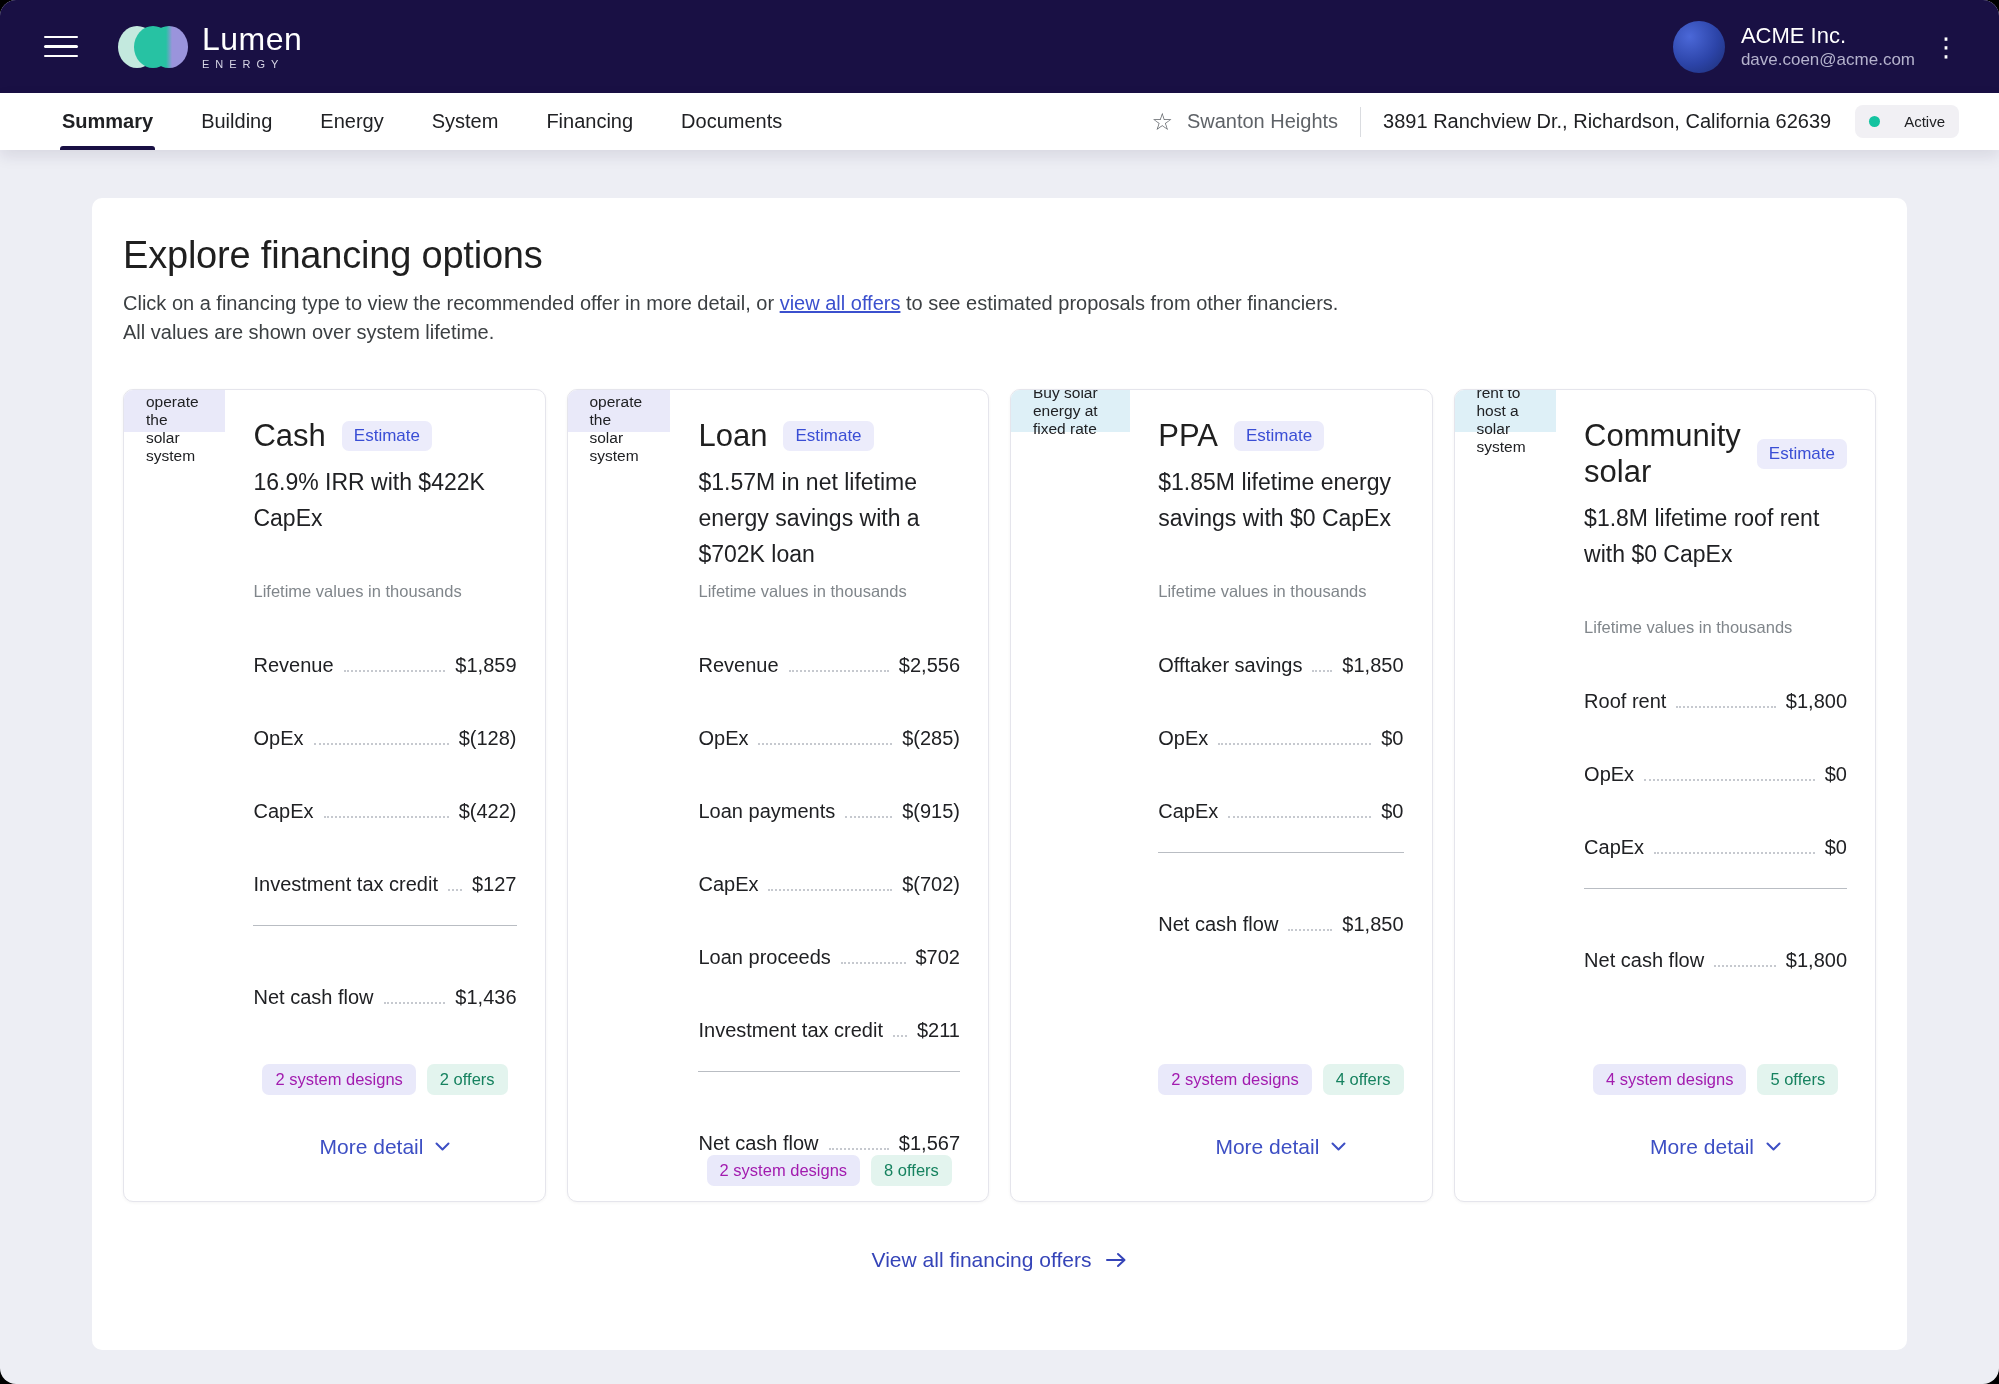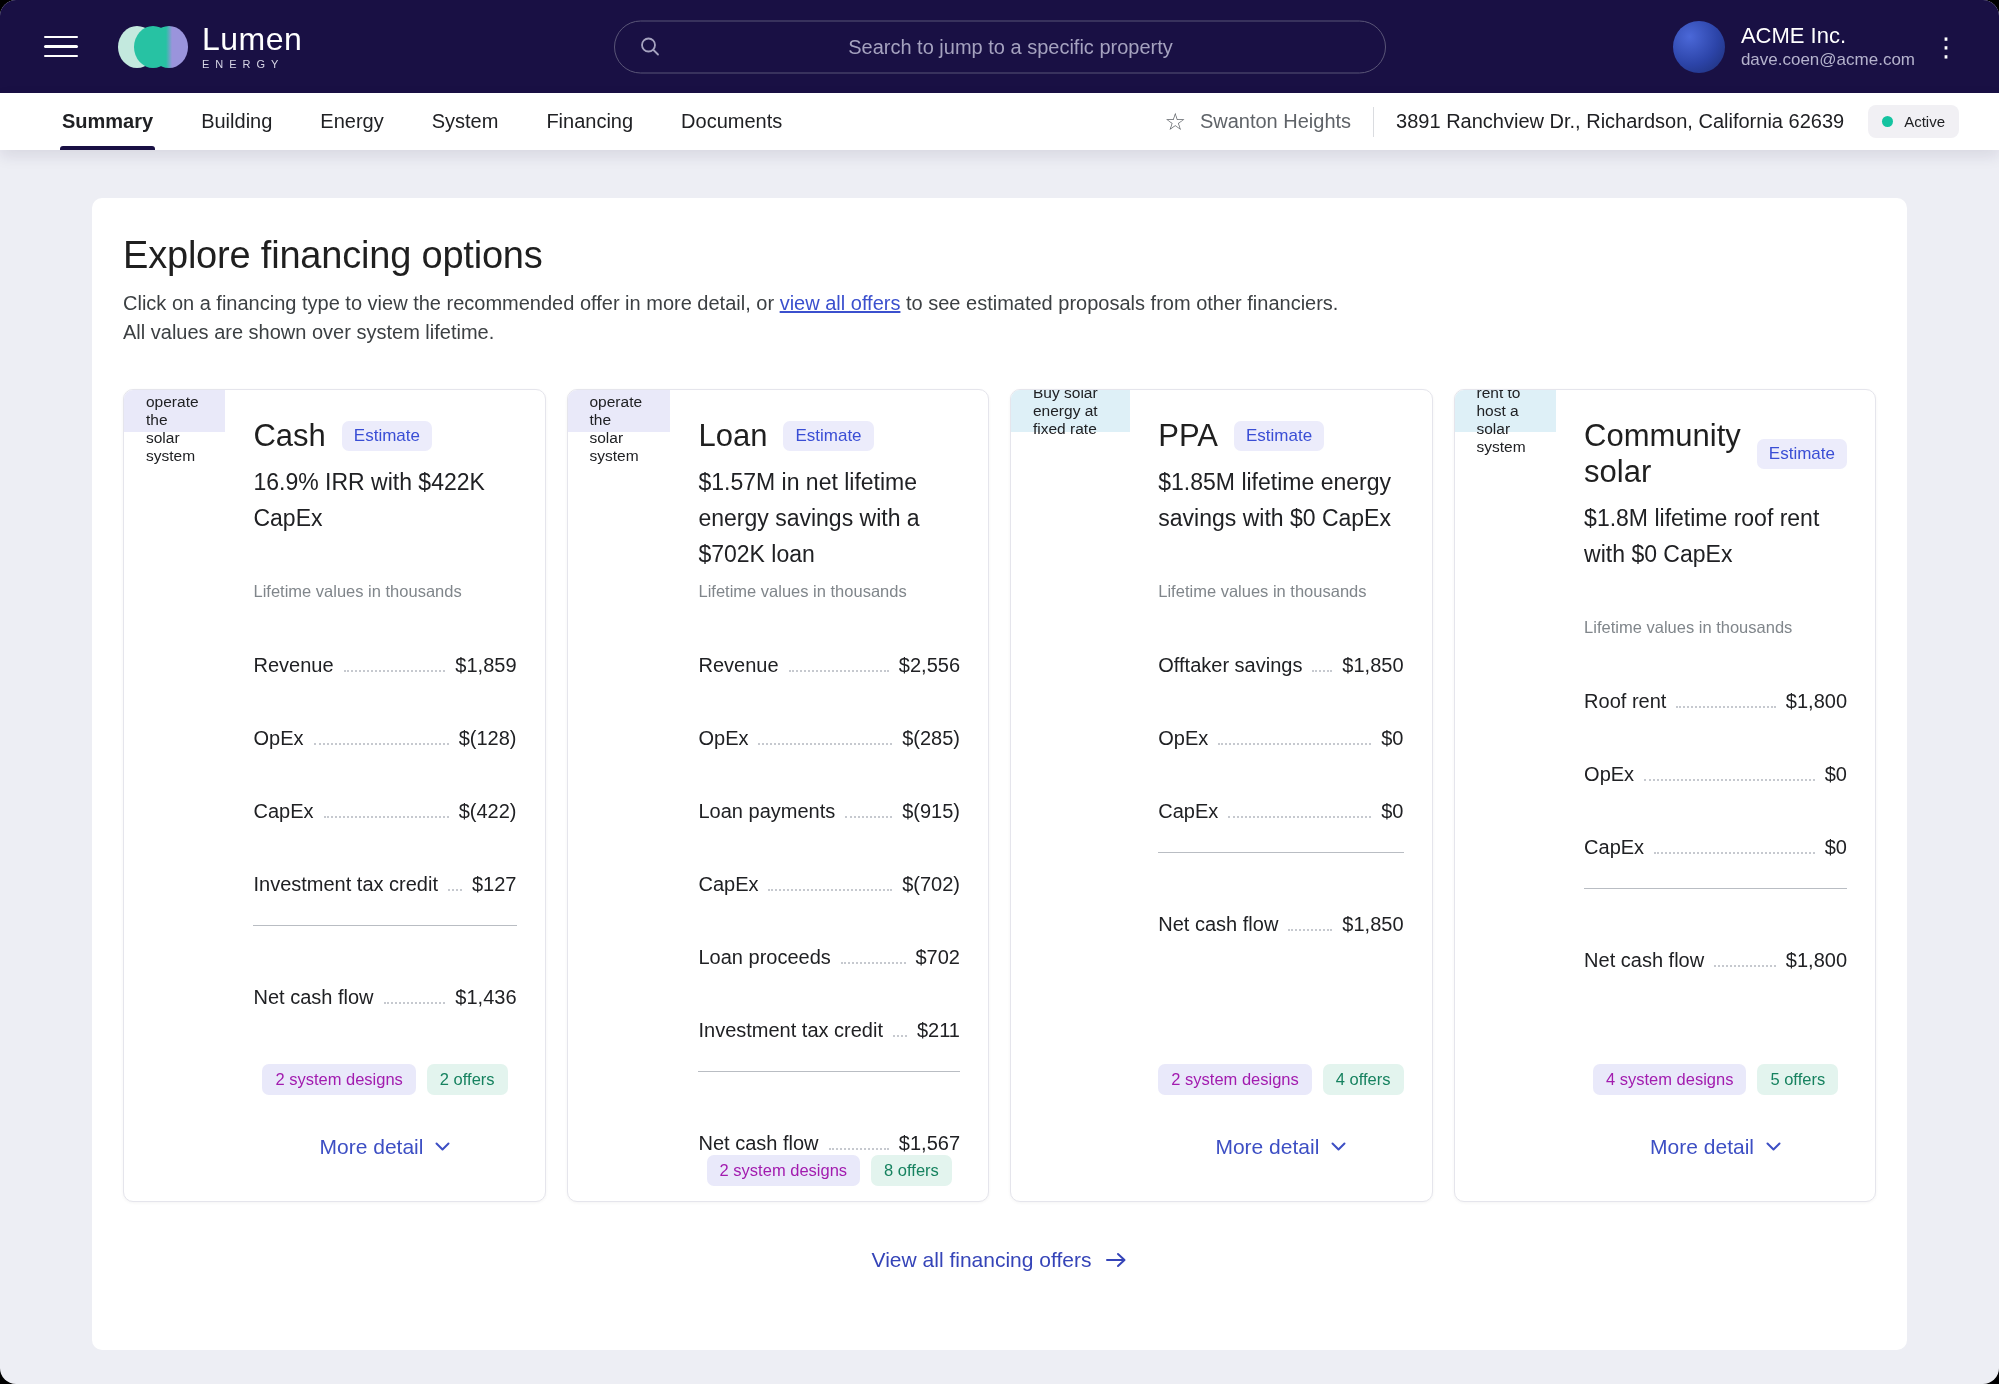--- a/index.html
+++ b/index.html
@@ -51,21 +51,21 @@
   .tab{ display:flex; align-items:center; font-size:20px; color:#202124; cursor:pointer;
         border:none; background:none; font-family:inherit; position:relative; padding:0 2px; }
   .tab.active{ font-weight:700; }
   .tab.active::after{ content:""; position:absolute; left:0; right:0; bottom:0;
                       height:4px; background:#191044; border-radius:3px 3px 0 0; }
   .prop{ margin-left:auto; display:flex; align-items:center; gap:14px; }
   .star{ background:none; border:none; font-size:24px; color:#5f6368; cursor:pointer; line-height:24px; }
   .prop-name{ color:#5f6368; font-size:20px; }
   .vdiv{ width:1px; height:30px; background:#dadce0; margin:0 8px; }
   .prop-addr{ color:#202124; font-size:20px; }
-  .status-badge{ display:flex; align-items:center; gap:11px; background:#f1f0f4;
+  .status-badge{ display:flex; align-items:center; gap:24px; background:#f1f0f4;
                  border-radius:8px; padding:8px 14px; margin-left:10px; }
   .status-dot{ width:11px; height:11px; border-radius:50%; background:#14c3a0; }
   .status-text{ font-size:15px; color:#202124; }
 
   
   .content-card{ margin:48px 92px 0; background:#fff; border-radius:10px;
                  padding:36px 31px 78px; min-height:1150px; }
   .page-title{ font-size:38px; font-weight:400; color:#1f1f1f; letter-spacing:-.2px; }
   .intro{ margin-top:12px; font-size:20px; color:#3c4043; line-height:29px; }
   .intro a{ color:#3b50ce; }
@@ -119,29 +119,20 @@
       <span class="logo-circles">
         <i class="lc1"></i>
           <i class="lc2"></i>
           <i class="lc3"></i>
       </span>
       <span class="logo-text">
         <span class="logo-name">Lumen</span>
         <span class="logo-sub">ENERGY</span>
       </span>
     </div>
-    <div class="search-wrap">
-      <div class="search-box">
-        <svg width="22" height="22" viewBox="0 0 22 22" fill="none">
-          <circle cx="9.5" cy="9.5" r="6.5" stroke="#a5a2bf" stroke-width="1.8"></circle>
-          <line x1="14.5" y1="14.5" x2="19" y2="19" stroke="#a5a2bf" stroke-width="1.8" stroke-linecap="round"></line>
-        </svg>
-        <input class="search-input" type="text" placeholder="Search to jump to a specific property" style="">
-      </div>
-    </div>
     <div class="account">
       <span class="avatar"></span>
       <span class="account-text">
         <span class="account-name">ACME Inc.</span>
         <span class="account-email">dave.coen@acme.com</span>
       </span>
     </div>
     <button class="kebab">⋮</button>
   </header>
 

